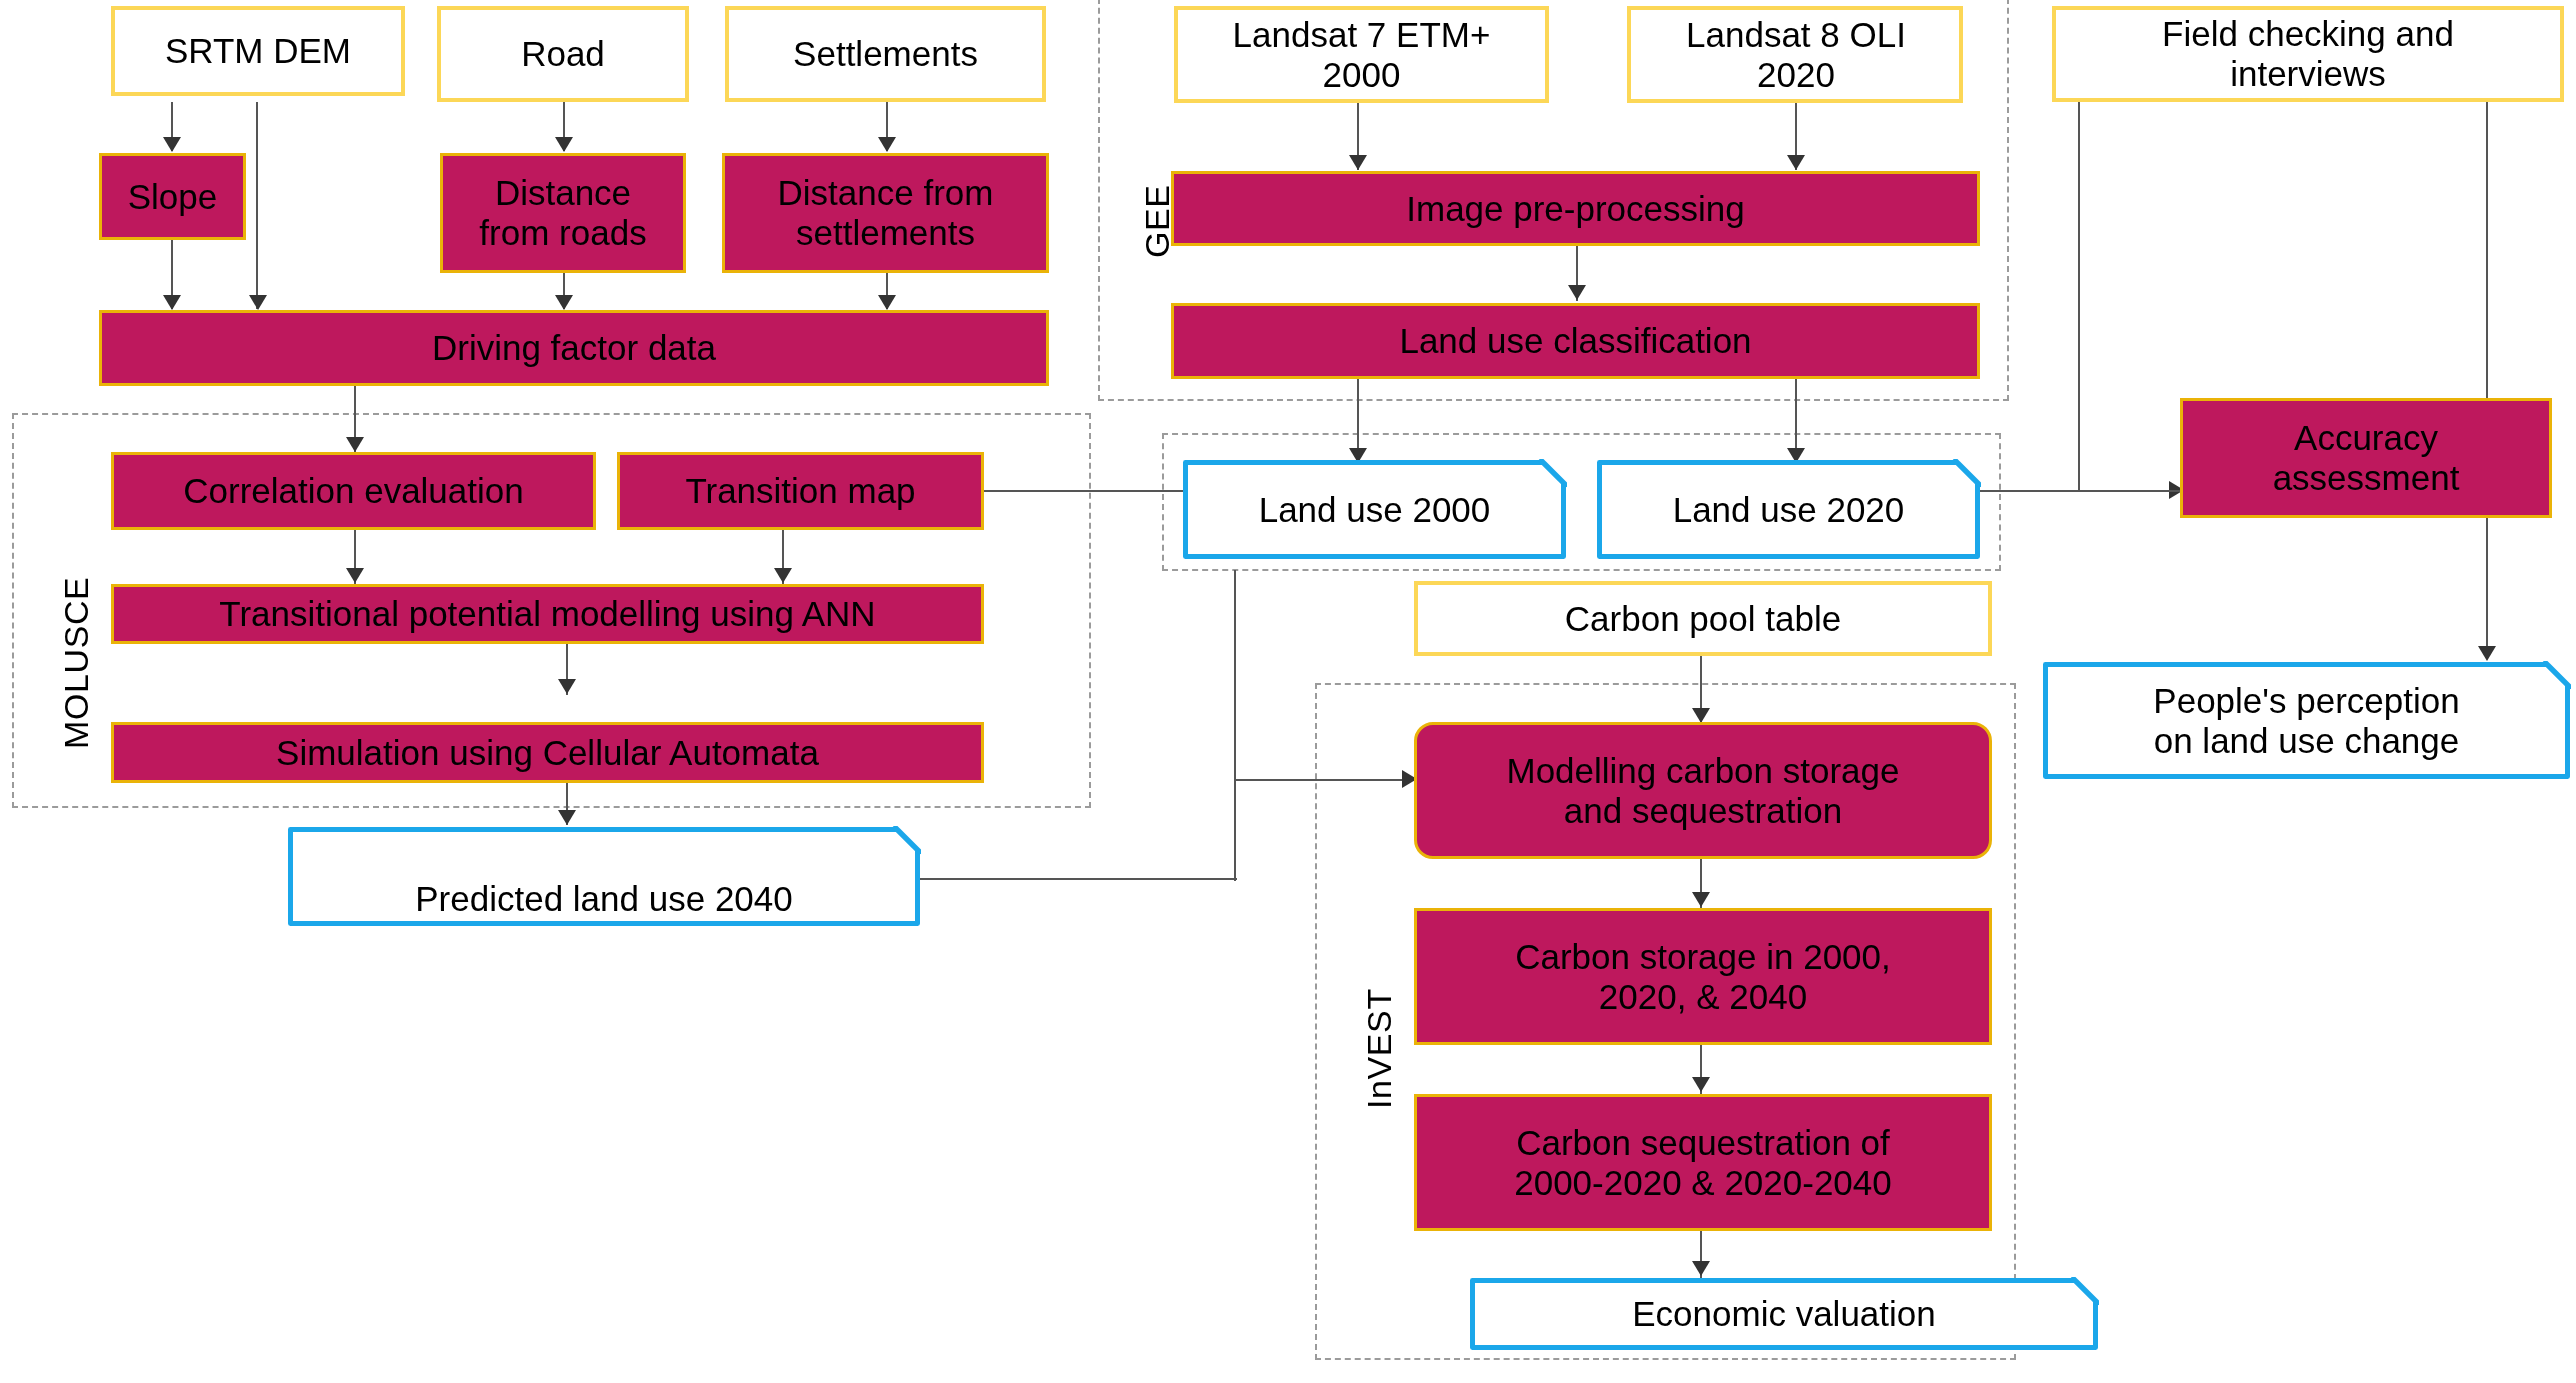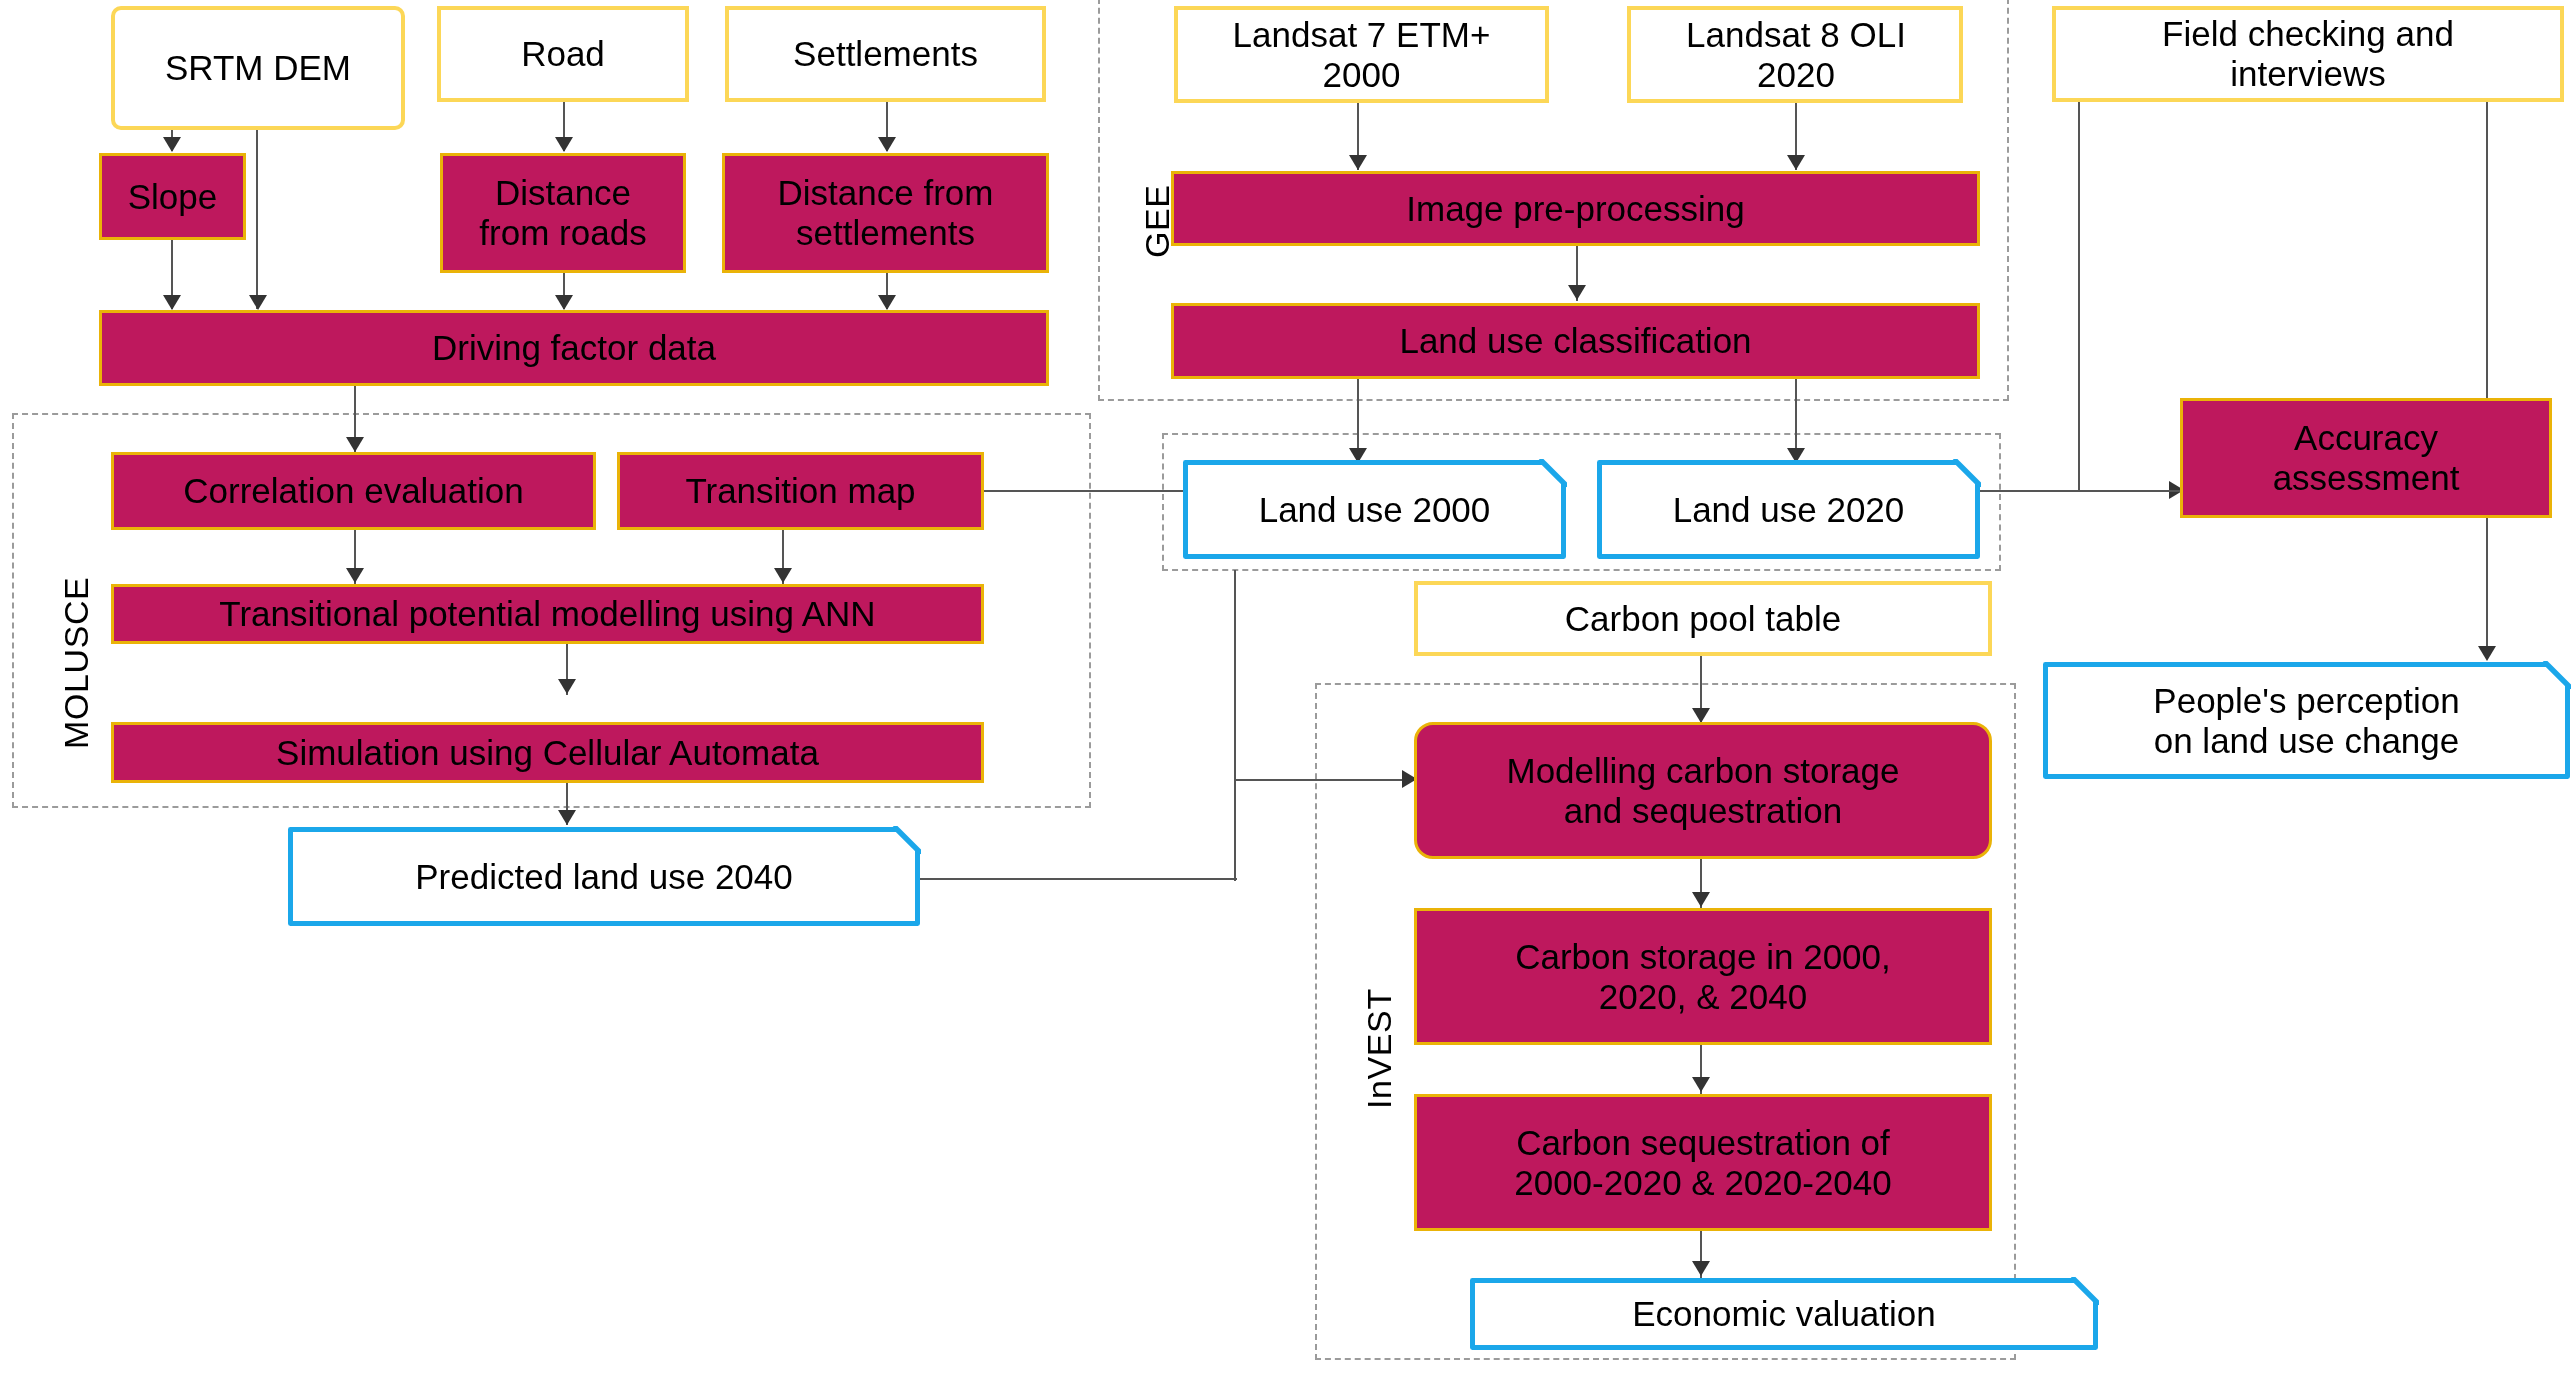--- a/index.html
+++ b/index.html
@@ -182,21 +182,21 @@
 
   <div class="ln v" style="left:1700px;top:857px;height:51px;"></div>
   <div class="arrow down" style="left:1692px;top:892px;"></div>
 
   <div class="ln v" style="left:1700px;top:1043px;height:51px;"></div>
   <div class="arrow down" style="left:1692px;top:1077px;"></div>
 
   <div class="ln v" style="left:1700px;top:1227px;height:51px;"></div>
   <div class="arrow down" style="left:1692px;top:1261px;"></div>
 
-  <div class="node input" style="left:111px;top:6px;width:294px;height:124px;border-radius:10px;">
+  <div class="node input" style="left:111px;top:6px;width:294px;height:90px;">
     <span>SRTM DEM</span>
   </div>
   <div class="node input" style="left:437px;top:6px;width:252px;height:96px;">
     <span>Road</span>
   </div>
   <div class="node input" style="left:725px;top:6px;width:321px;height:96px;">
     <span>Settlements</span>
   </div>
 
   <div class="node proc" style="left:99px;top:153px;width:147px;height:87px;">
@@ -252,21 +252,21 @@
   </div>
   <div class="node proc" style="left:617px;top:452px;width:367px;height:78px;">
     <span>Transition map</span>
   </div>
   <div class="node proc" style="left:111px;top:584px;width:873px;height:60px;">
     <span>Transitional potential modelling using ANN</span>
   </div>
   <div class="node proc" style="left:111px;top:722px;width:873px;height:61px;">
     <span>Simulation using Cellular Automata</span>
   </div>
-  <div class="node output" style="left:288px;top:827px;width:632px;height:99px;">
+  <div class="node output" style="left:288px;top:827px;width:632px;height:99px;align-items:flex-end;">
     <span class="corner"></span>
     <svg class="corner-line" viewBox="0 0 64 64">
       <line x1="18" y1="0" x2="64" y2="46" stroke="#1ba7ea" stroke-width="9"></line>
     </svg>
     <span>Predicted land use 2040</span>
   </div>
 
   <div class="node output" style="left:1183px;top:460px;width:383px;height:99px;">
     <span class="corner"></span>
     <svg class="corner-line" viewBox="0 0 64 64">

